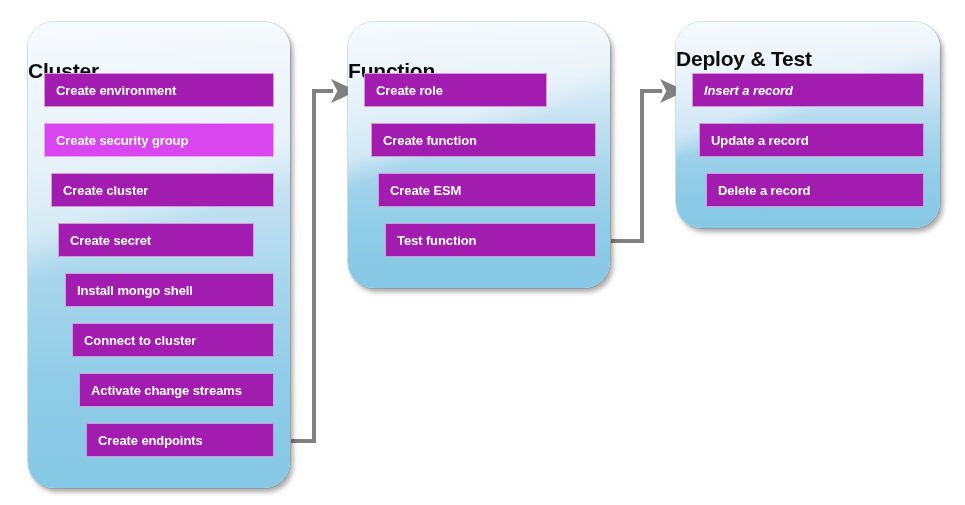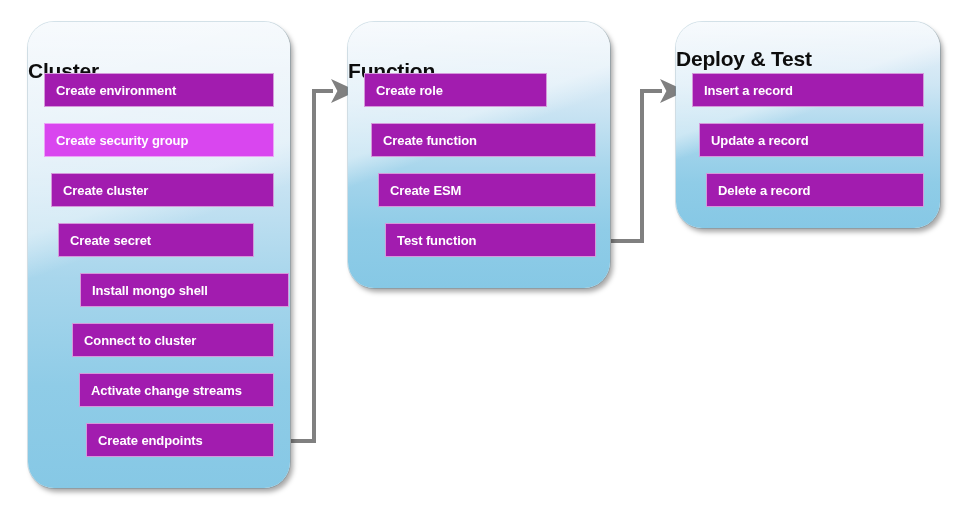--- a/index.html
+++ b/index.html
@@ -114,21 +114,21 @@
   </div>
   <div class="step highlight" style="left:44px; top:123px; width:230px;">
     <span>Create security group</span>
   </div>
   <div class="step" style="left:51px; top:173px; width:223px;">
     <span>Create cluster</span>
   </div>
   <div class="step" style="left:58px; top:223px; width:196px;">
     <span>Create secret</span>
   </div>
-  <div class="step" style="left:80px; top:273px; width:209px;">
+  <div class="step" style="left:65px; top:273px; width:209px;">
     <span>Install mongo shell</span>
   </div>
   <div class="step" style="left:72px; top:323px; width:202px;">
     <span>Connect to cluster</span>
   </div>
   <div class="step" style="left:79px; top:373px; width:195px;">
     <span>Activate change streams</span>
   </div>
   <div class="step" style="left:86px; top:423px; width:188px;">
     <span>Create endpoints</span>
@@ -148,21 +148,21 @@
     <span>Create ESM</span>
   </div>
   <div class="step" style="left:385px; top:223px; width:211px;">
     <span>Test function</span>
   </div>
 
   <div class="panel" style="left:676px; top:22px; width:264px; height:206px;">
     <div class="panel-title" style="top:26px;">Deploy &amp; Test</div>
   </div>
 
-  <div class="step" style="left:692px; top:73px; width:232px;">
+  <div class="step" style="left:692px; top:73px; width:232px;font-style:italic;">
     <span>Insert a record</span>
   </div>
   <div class="step" style="left:699px; top:123px; width:225px;">
     <span>Update a record</span>
   </div>
   <div class="step" style="left:706px; top:173px; width:218px;">
     <span>Delete a record</span>
   </div>
 
 </div>

